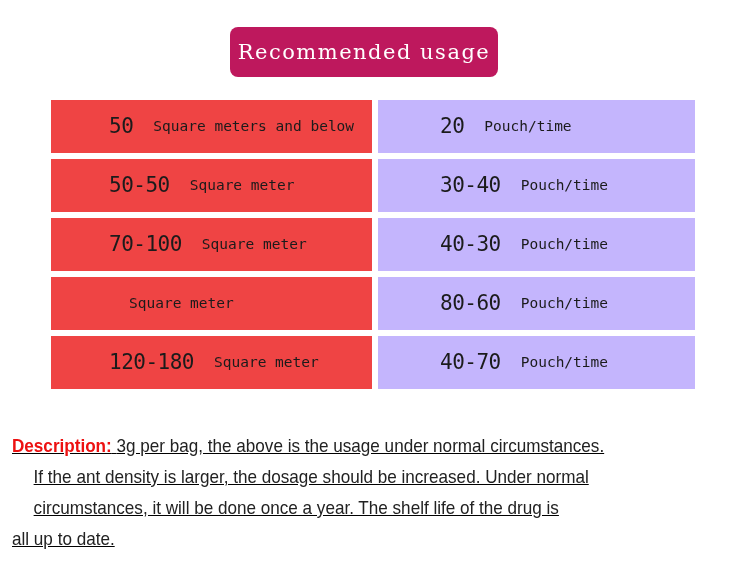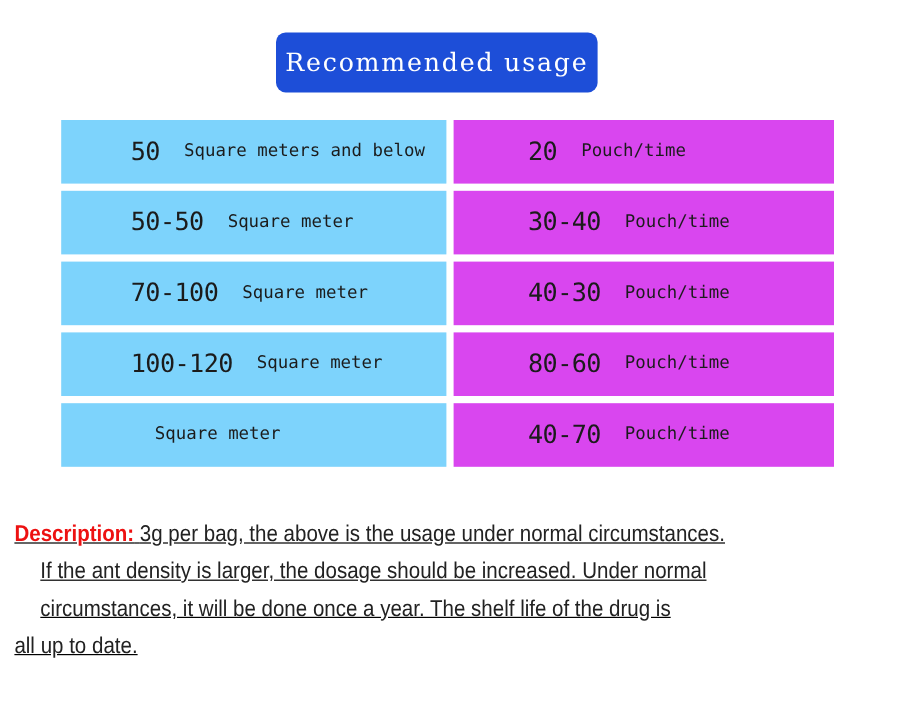--- a/index.html
+++ b/index.html
@@ -22,21 +22,21 @@
     top: 27px;
     width: 750px;
     height: 50px;
   }
   .banner {
     position: absolute;
     left: 230px;
     top: 0;
     width: 268px;
     height: 50px;
-    background: #1d4ed8;
+    background: #be185d;
     border-radius: 8px;
     display: flex;
     align-items: center;
     justify-content: center;
     box-sizing: border-box;
   }
   .banner-text {
     color: #ffffff;
     font-family: "DejaVu Serif", "Liberation Serif", serif;
     font-size: 21px;
@@ -62,26 +62,26 @@
   }
   .cell {
     height: 53px;
     display: flex;
     align-items: center;
     box-sizing: border-box;
     overflow: hidden;
   }
   .cell-area {
     width: 321px;
-    background: #7dd3fc;
+    background: #ef4444;
     padding-left: 58px;
   }
   .cell-dose {
     width: 317px;
-    background: #d946ef;
+    background: #c4b5fd;
     padding-left: 62px;
   }
   .val {
     font-family: "DejaVu Sans Mono", "Liberation Mono", monospace;
     font-size: 21px;
     color: #1b1b1b;
     line-height: 1;
     letter-spacing: -0.5px;
     white-space: nowrap;
   }
@@ -161,31 +161,31 @@
       <span class="unit">Square meter</span>
     </div>
     <div class="cell cell-dose">
       <span class="val">40-30</span>
       <span class="unit">Pouch/time</span>
     </div>
   </div>
 
   <div class="usage-row">
     <div class="cell cell-area">
-      <span class="val">100-120</span>
       <span class="unit">Square meter</span>
     </div>
     <div class="cell cell-dose">
       <span class="val">80-60</span>
       <span class="unit">Pouch/time</span>
     </div>
   </div>
 
   <div class="usage-row">
     <div class="cell cell-area">
+      <span class="val">120-180</span>
       <span class="unit">Square meter</span>
     </div>
     <div class="cell cell-dose">
       <span class="val">40-70</span>
       <span class="unit">Pouch/time</span>
     </div>
   </div>
 
 </div>
 

